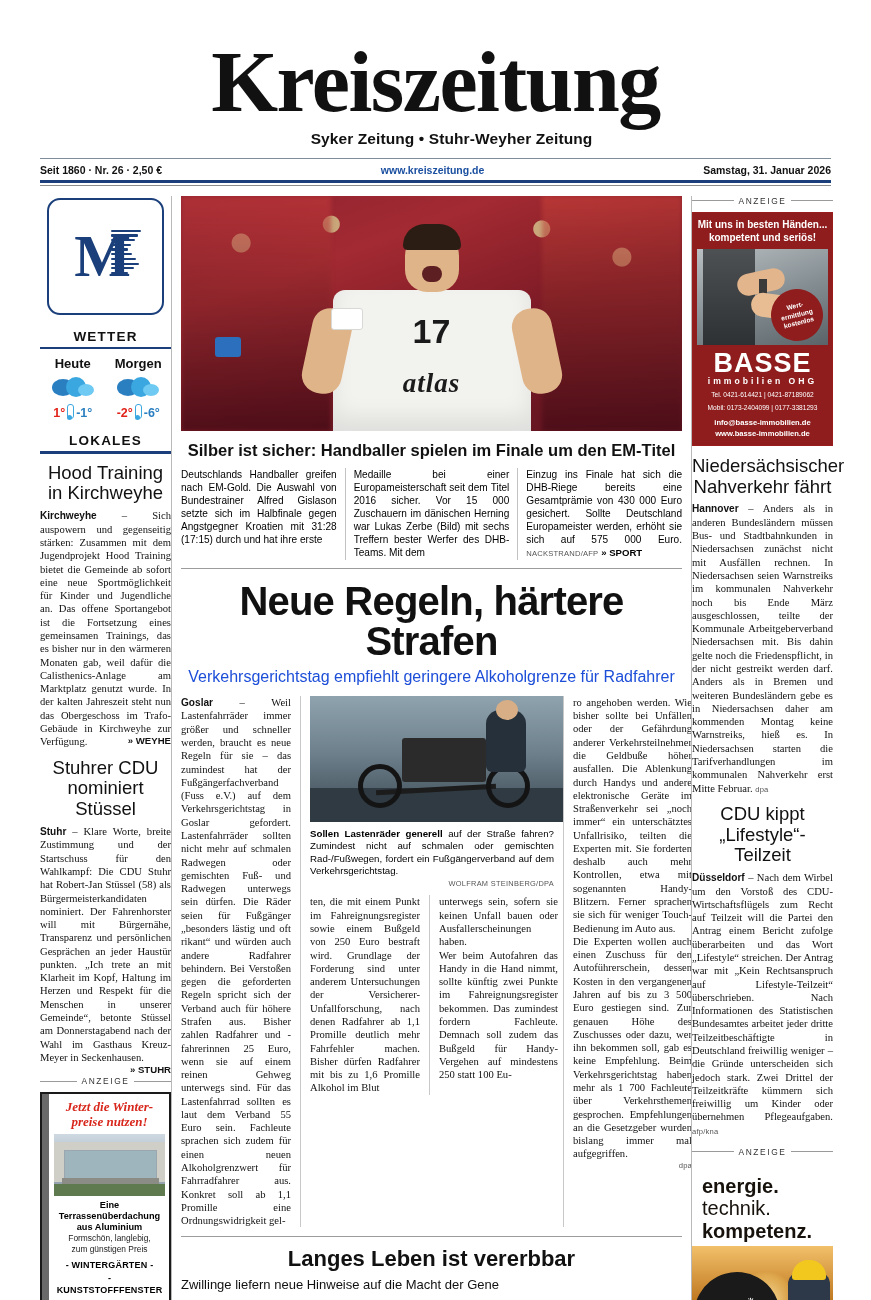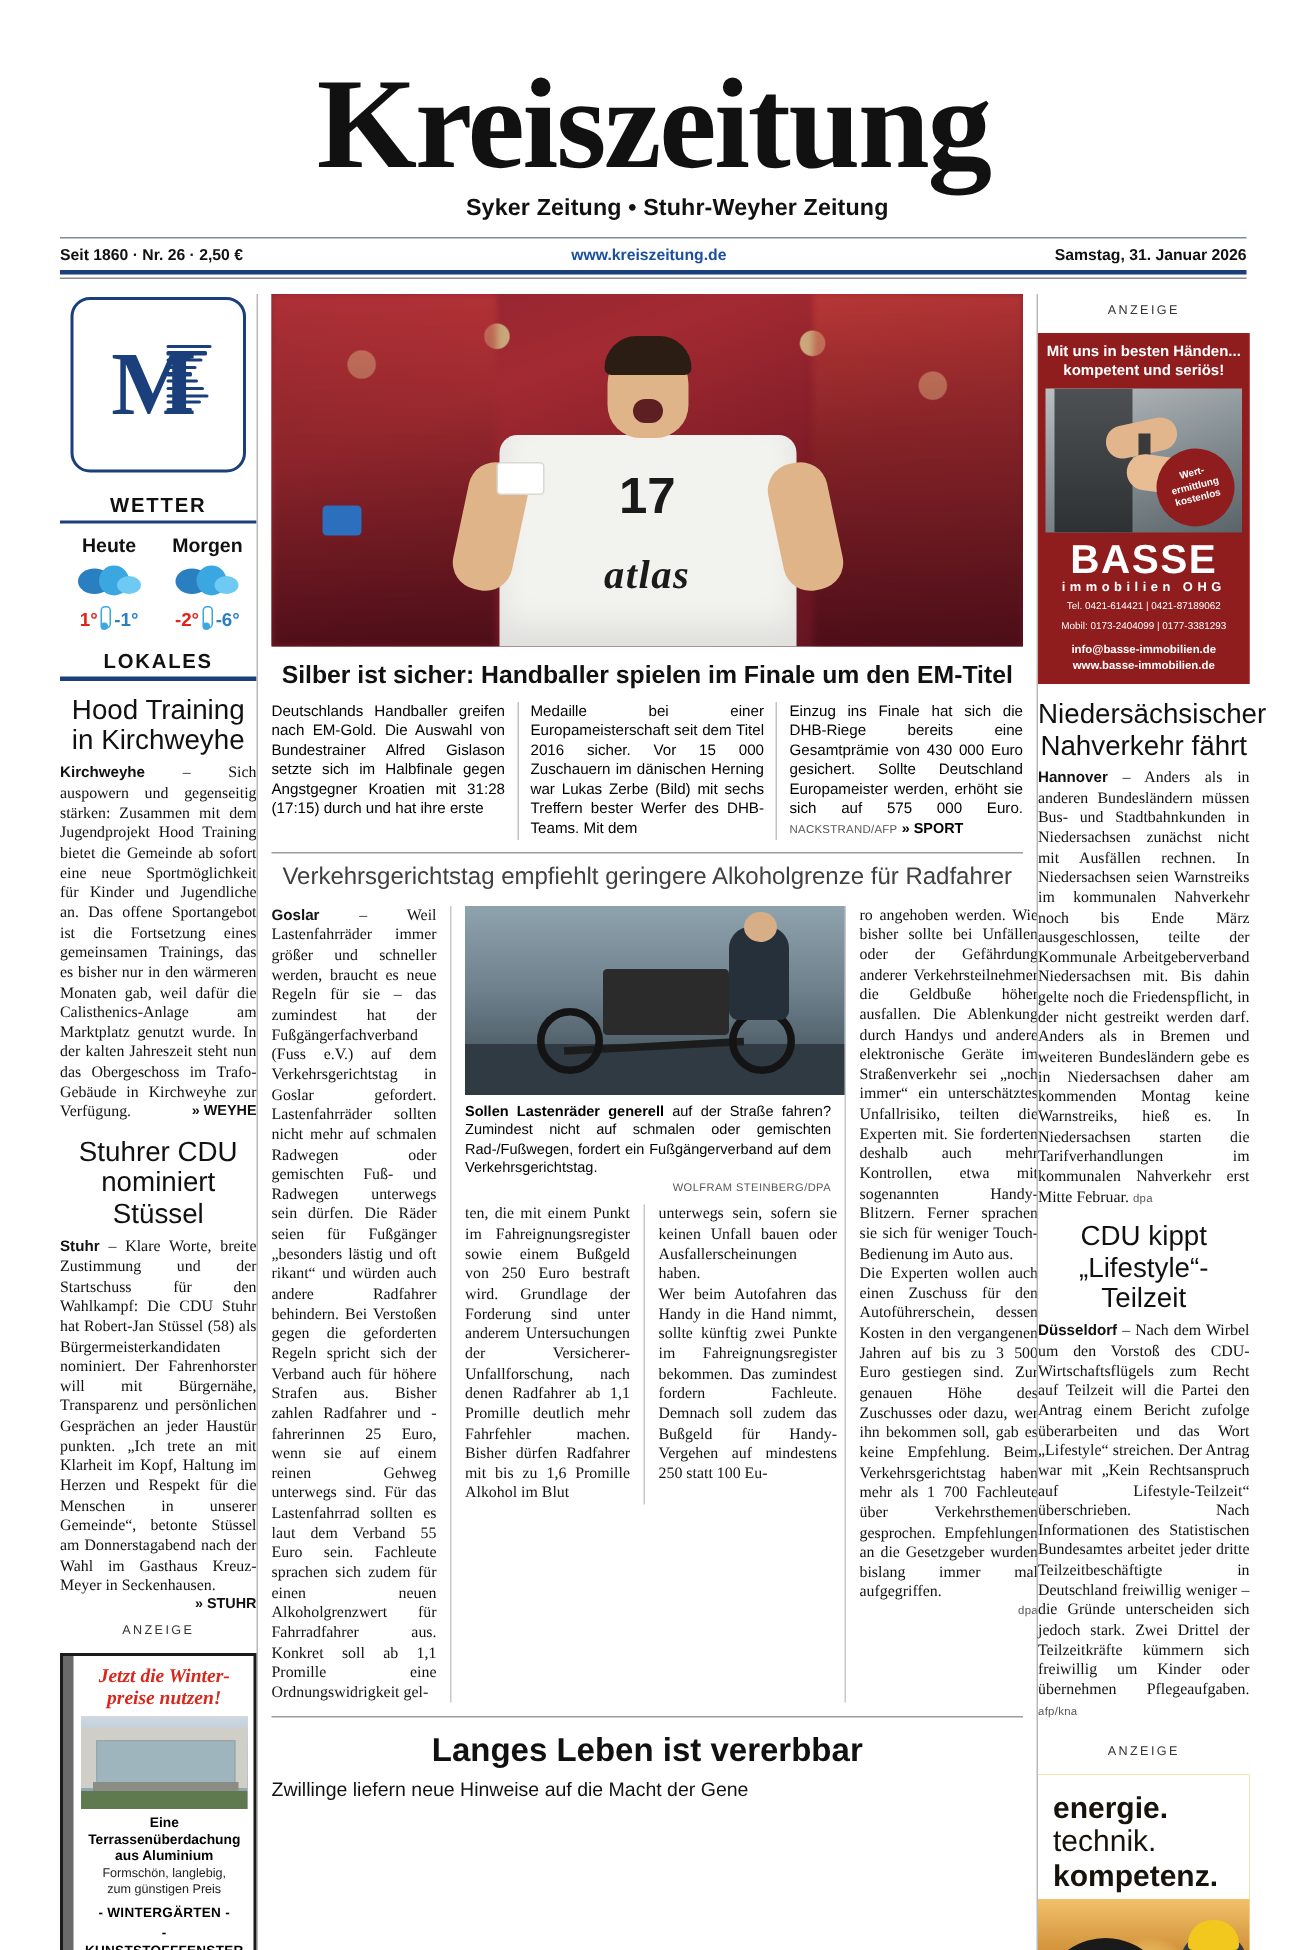--- a/index.html
+++ b/index.html
@@ -76,21 +76,21 @@
   .art-head-sm{font-size:18.5px;line-height:1.12;margin-top:9px;}
   .body-serif{
     font-family:"Liberation Serif",serif;font-size:10.6px;line-height:1.255;
     text-align:justify;color:#111;hyphens:auto;margin-top:5px;
   }
   .body-serif b{font-family:"Liberation Sans",sans-serif;font-size:10.1px;font-weight:700;}
   .ref{font-family:"Liberation Sans",sans-serif;font-weight:700;font-size:9.6px;float:right;}
   .credit{font-family:"Liberation Sans",sans-serif;font-size:7.6px;letter-spacing:.2px;color:#555;}
 
   
-  .anz{display:flex;align-items:center;gap:5px;margin-top:12px;flex-direction:column;}
+  .anz{display:flex;align-items:center;gap:5px;margin-top:12px;}
   .anz span{font-size:8.4px;letter-spacing:1.6px;color:#333;font-weight:400;white-space:nowrap;}
   .anz .ln{height:1px;background:#9a9a9a;flex:1;}
 
   
   .ad-roepke{border:2px solid #1a1a1a;margin-top:6px;background:#fff;padding:4px 4px 6px 4px;position:relative;}
   .ad-roepke .sideband{position:absolute;left:0;top:0;bottom:0;width:7px;background:#6a6a6a;}
   .ad-roepke .inner{margin-left:8px;}
   .ad-winter{
     font-family:"Liberation Serif",serif;font-style:italic;font-weight:700;color:#d8271c;
     font-size:13px;text-align:center;line-height:1.15;margin:2px 0 4px 0;
@@ -141,21 +141,21 @@
   .cap-sep{width:1px;background:#c3c3c3;}
   .hr-mid{height:1px;background:#9c9c9c;margin-top:8px;}
 
   
   .big-head{
     font-family:"Liberation Sans",sans-serif;font-weight:700;font-size:40px;
     text-align:center;letter-spacing:-.8px;margin-top:12px;color:#111;line-height:1;
   }
   .big-sub{
     font-family:"Liberation Sans",sans-serif;font-size:16px;text-align:center;
-    margin-top:7px;color:#404040;
+    margin-top:7px;color:#1d4ed8;
   }
   .main-grid{display:flex;margin-top:10px;}
   .mc{width:119px;flex:0 0 119px;padding-right:9px;box-sizing:border-box;}
   .mc.last{padding-right:0;}
   .mcol-sep{width:1px;background:#c8c8c8;margin-right:9px;flex:0 0 1px;}
   .bike-photo{width:253px;height:126px;position:relative;overflow:hidden;background:#7b8a93;}
   .bike-photo .bg{position:absolute;inset:0;background:linear-gradient(180deg,#8fa3ae 0%,#6d808c 45%,#3a4750 100%);}
   .bike-photo .road{position:absolute;left:0;right:0;bottom:0;height:34px;background:#2f3a42;}
   .bike-photo .box{position:absolute;left:92px;top:42px;width:84px;height:44px;background:#2b2b2b;border-radius:3px;}
   .bike-photo .wheel1{position:absolute;left:48px;bottom:14px;width:34px;height:34px;border:5px solid #141414;border-radius:50%;}
@@ -338,20 +338,21 @@
       <div class="cap-head">Silber ist sicher: Handballer spielen im Finale um den EM-Titel</div>
       <div class="cap-cols">
         <div class="c">Deutschlands Handballer greifen nach EM-Gold. Die Auswahl von Bundestrainer Alfred Gislason setzte sich im Halbfinale gegen Angstgegner Kroatien mit 31:28 (17:15) durch und hat ihre erste</div>
         <div class="cap-sep"></div>
         <div class="c">Medaille bei einer Europameisterschaft seit dem Titel 2016 sicher. Vor 15 000 Zuschauern im dänischen Herning war Lukas Zerbe (Bild) mit sechs Treffern bester Werfer des DHB-Teams. Mit dem</div>
         <div class="cap-sep"></div>
         <div class="c"><span>Einzug ins Finale hat sich die DHB-Riege bereits eine Gesamtprämie von 430 000 Euro gesichert. Sollte Deutschland Europameister werden, erhöht sie sich auf 575 000 Euro.</span> <span class="credit">NACKSTRAND/AFP</span> <span class="ref" style="float:none">» SPORT</span></div>
       </div>
       <div class="hr-mid"></div>
 
+      <div class="big-head">Neue Regeln, härtere Strafen</div>
       <div class="big-sub">Verkehrsgerichtstag empfiehlt geringere Alkoholgrenze für Radfahrer</div>
 
       <div class="main-grid">
         <div class="mc">
           <div class="body-serif" style="margin-top:0"><b>Goslar</b> <span>– Weil Lastenfahrräder immer größer und schneller werden, braucht es neue Regeln für sie – das zumindest hat der Fußgängerfachverband (Fuss e.V.) auf dem Verkehrsgerichtstag in Goslar gefordert. Lastenfahrräder sollten nicht mehr auf schmalen Radwegen oder gemischten Fuß- und Radwegen unterwegs sein dürfen. Die Räder seien für Fußgänger „besonders lästig und oft rikant“ und würden auch andere Radfahrer behindern. Bei Verstoßen gegen die geforderten Regeln spricht sich der Verband auch für höhere Strafen aus. Bisher zahlen Radfahrer und -fahrerinnen 25 Euro, wenn sie auf einem reinen Gehweg unterwegs sind. Für das Lastenfahrrad sollten es laut dem Verband 55 Euro sein.
     Fachleute sprachen sich zudem für einen neuen Alkoholgrenzwert für Fahrradfahrer aus. Konkret soll ab 1,1 Promille eine Ordnungswidrigkeit gel-</span></div>
         </div>
         <div class="mcol-sep"></div>
         <div style="width:253px;flex:0 0 253px;padding-right:9px;box-sizing:border-box">
           <div class="bike-photo">

